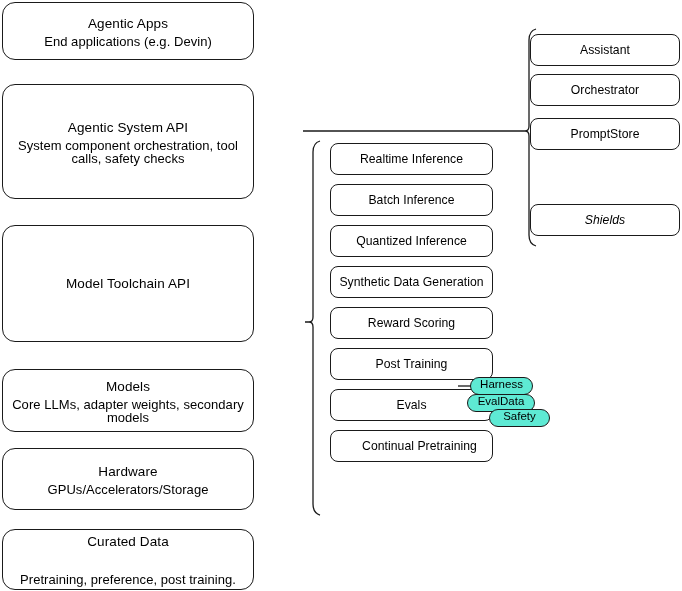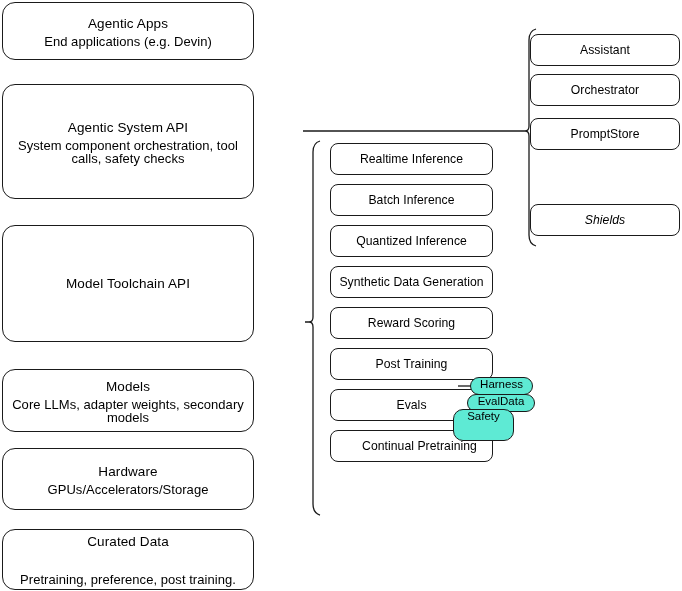--- a/index.html
+++ b/index.html
@@ -181,21 +181,21 @@
   <div class="node chip chip-mid" style="top:430px;padding-left:16px;">
     <span>Continual Pretraining</span>
   </div>
 
   <div class="pill" style="left:470px; top:377px; width:63px; height:18px;">
     <span>Harness</span>
   </div>
   <div class="pill" style="left:467px; top:394px; width:68px; height:18px;">
     <span>EvalData</span>
   </div>
-  <div class="pill" style="left:453px; top:409px; width:61px; height:32px;">
+  <div class="pill" style="left:489px; top:409px; width:61px; height:18px;">
     <span>Safety</span>
   </div>
 
   <div class="node chip chip-right" style="top:34px;">
     <span>Assistant</span>
   </div>
   <div class="node chip chip-right" style="top:74px;">
     <span>Orchestrator</span>
   </div>
   <div class="node chip chip-right" style="top:118px;">

